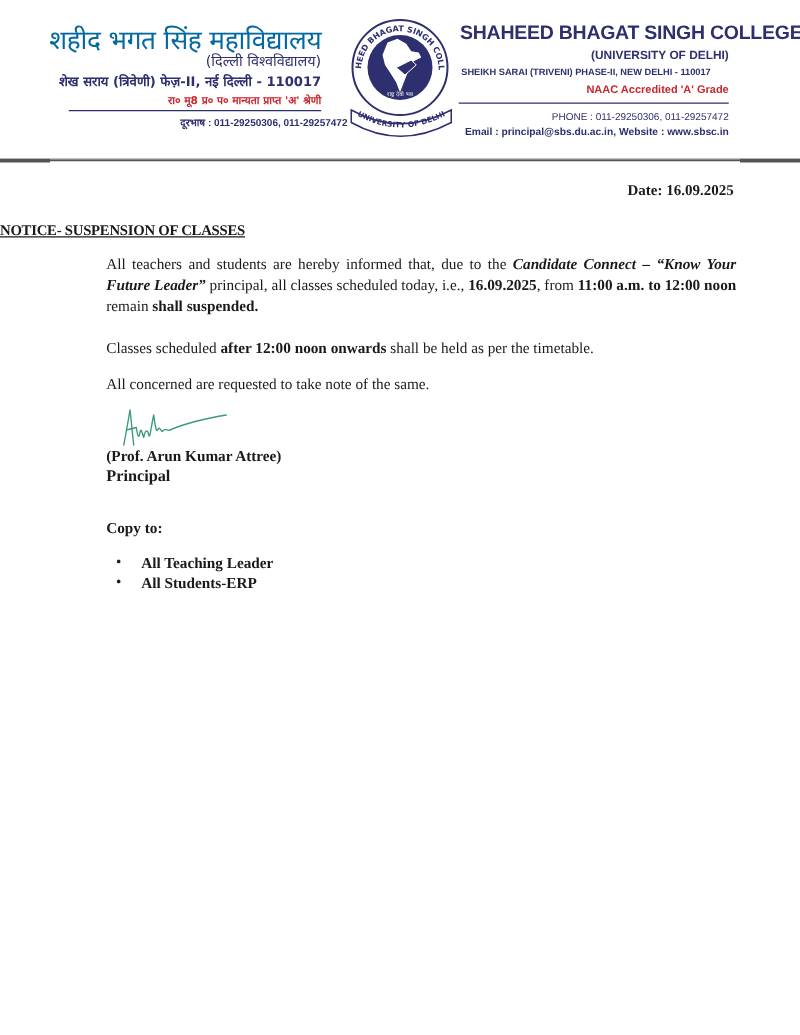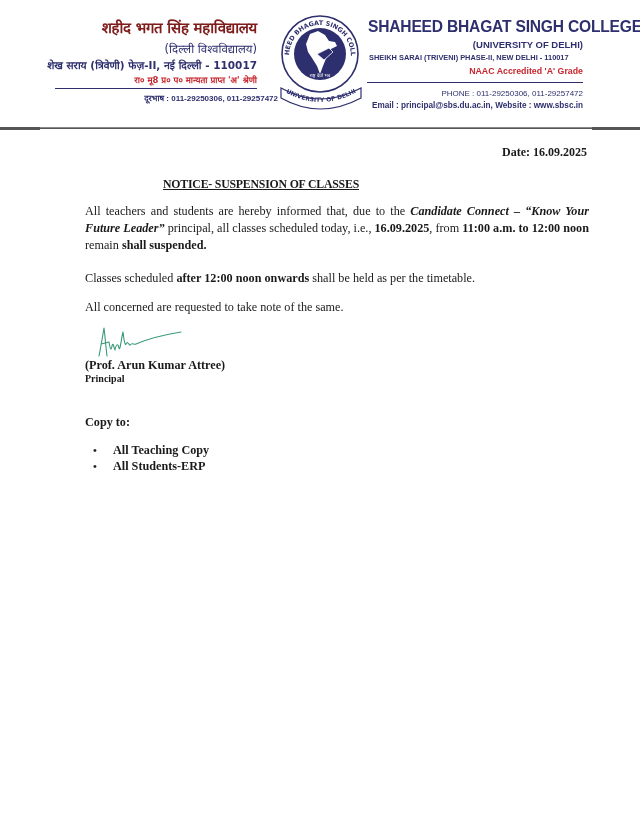--- a/index.html
+++ b/index.html
@@ -1,20 +1,20 @@
 <!DOCTYPE html>
 <html><head>
   <meta charset="utf-8">
   <style>
     html, body { margin: 0; padding: 0; background: #ffffff; }
     body { width: 640px; height: 828px; position: relative; overflow: hidden; font-family: "DejaVu Serif", serif; color: #1a1a1a; }
 
     
     .lh { position: absolute; left: 0; top: 0; width: 640px; height: 130px; }
-    .hi-title { position: absolute; right: 383px; top: 17px; font-family: "DejaVu Sans", sans-serif; font-weight: bold; font-size: 15px; color: #7f1d1d; white-space: nowrap; letter-spacing: -0.3px; }
+    .hi-title { position: absolute; right: 383px; top: 17px; font-family: "DejaVu Sans", sans-serif; font-weight: normal; font-size: 21px; color: #0369a1; white-space: nowrap; letter-spacing: -0.3px; }
     .hi-uni { position: absolute; right: 383px; top: 41px; font-family: "DejaVu Sans", sans-serif; font-weight: normal; font-size: 11.5px; color: #2e2f6e; white-space: nowrap; }
     .hi-addr { position: absolute; right: 383px; top: 58px; font-family: "DejaVu Sans", sans-serif; font-weight: bold; font-size: 10.5px; color: #2e2f6e; white-space: nowrap; }
     .hi-naac { position: absolute; right: 383px; top: 74px; font-family: "DejaVu Sans", sans-serif; font-weight: bold; font-size: 8.5px; color: #c8262e; white-space: nowrap; }
     .hi-rule { position: absolute; left: 55px; width: 202px; top: 88px; height: 1px; background: #2e2f6e; }
     .hi-phone { position: absolute; right: 362px; top: 92px; font-family: "Liberation Sans", sans-serif; font-size: 8px; color: #2e2f6e; white-space: nowrap; font-weight: bold; }
     .hi-email { position: absolute; right: 383px; top: 103px; font-family: "Liberation Sans", sans-serif; font-weight: bold; font-size: 8.2px; color: #2e2f6e; white-space: nowrap; }
 
     .logo { position: absolute; left: 277px; top: 8px; width: 86px; height: 110px; }
 
     .en-title { position: absolute; left: 368px; top: 18px; font-family: "Liberation Sans", sans-serif; font-weight: bold; font-size: 15.6px; color: #2e2f6e; white-space: nowrap; letter-spacing: -0.2px; }
@@ -26,32 +26,32 @@
     .en-email { position: absolute; left: 372px; top: 101px; font-family: "Liberation Sans", sans-serif; font-weight: bold; font-size: 8.2px; color: #2e2f6e; white-space: nowrap; }
     .en-website { position: absolute; right: 57px; top: 101px; font-family: "Liberation Sans", sans-serif; font-weight: bold; font-size: 8.2px; color: #2e2f6e; white-space: nowrap; }
 
     .header-rule { position: absolute; left: 0; top: 127px; width: 640px; height: 2px; background: #555; }
     .header-rule .thin { position: absolute; left: 40px; right: 48px; top: 0; height: 1px; background: #888; }
     .header-rule .thick-l { position: absolute; left: 0; width: 40px; top: 0; height: 3px; background: #555; }
     .header-rule .thick-r { position: absolute; right: 0; width: 48px; top: 0; height: 3px; background: #555; }
 
     
     .date { position: absolute; right: 53px; top: 145px; font-weight: bold; font-size: 12px; font-family: "Liberation Serif", serif; }
-    .notice-title { position: absolute; left: 0; width: 522px; top: 177px; text-align: center; font-weight: bold; text-decoration: underline; font-size: 11.8px; font-family: "Liberation Serif", serif; letter-spacing: -0.2px; }
+    .notice-title { position: absolute; left: 0; width: 522px; top: 177px; font-weight: bold; text-decoration: underline; font-size: 11.8px; font-family: "Liberation Serif", serif; letter-spacing: -0.2px; }
 
     .para { position: absolute; left: 85px; width: 504px; font-family: "Liberation Serif", serif; font-size: 12.2px; line-height: 17px; color: #1a1a1a; text-align: justify; }
     .p1 { top: 203px; }
     .p2 { top: 270px; }
     .p3 { top: 299px; }
     .bi { font-weight: bold; font-style: italic; }
     .b { font-weight: bold; }
 
     .signature { position: absolute; left: 95px; top: 326px; width: 90px; height: 32px; }
     .sign-name { position: absolute; left: 85px; top: 358px; font-weight: bold; font-size: 12.2px; font-family: "Liberation Serif", serif; }
-    .sign-role { position: absolute; left: 85px; top: 373px; font-weight: bold; font-size: 10px; font-family: "Liberation Serif", serif; text-align: center; }
+    .sign-role { position: absolute; left: 85px; top: 373px; font-weight: bold; font-size: 13px; font-family: "Liberation Serif", serif; text-align: center; }
     .copy-to { position: absolute; left: 85px; top: 415px; font-weight: bold; font-size: 12.2px; font-family: "Liberation Serif", serif; }
     .copy-list { position: absolute; left: 85px; top: 442px; margin: 0; padding: 0; list-style: none; font-family: "Liberation Serif", serif; font-weight: bold; font-size: 12.2px; }
     .copy-list li { height: 16px; line-height: 16px; position: relative; padding-left: 28px; }
     .copy-list li .bullet { position: absolute; left: 8px; top: 0; font-size: 11px; }
   </style>
 </head>
 <body>
 
 <div class="lh">
   <div class="hi-title">शहीद भगत सिंह महाविद्यालय</div>
@@ -113,15 +113,15 @@
 
 <svg class="signature" viewBox="0 0 90 32">
   <path d="M 4 30 C 6 20 8 8 9 2 C 10 10 11 22 12 30 M 6 18 L 14 16 C 15 22 16 26 17 20 C 18 15 19 22 20 24 C 21 18 23 17 24 22 C 25 26 26 14 28 6 C 29 14 30 20 31 18 C 33 14 34 20 35 19 C 37 16 39 19 41 18 C 50 14 62 10 86 6" fill="none" stroke="#3a9a7a" stroke-width="1.1" stroke-linecap="round" stroke-linejoin="round"></path>
 </svg>
 
 <div class="sign-name">(Prof. Arun Kumar Attree)</div>
 <div class="sign-role">Principal</div>
 
 <div class="copy-to">Copy to:</div>
 <ul class="copy-list">
-  <li><span class="bullet">•</span><span>All Teaching Copy</span></li>
+  <li><span class="bullet">•</span><span>All Teaching Leader</span></li>
   <li><span class="bullet">•</span><span>All Students-ERP</span></li>
 </ul>
 
 </body></html>

